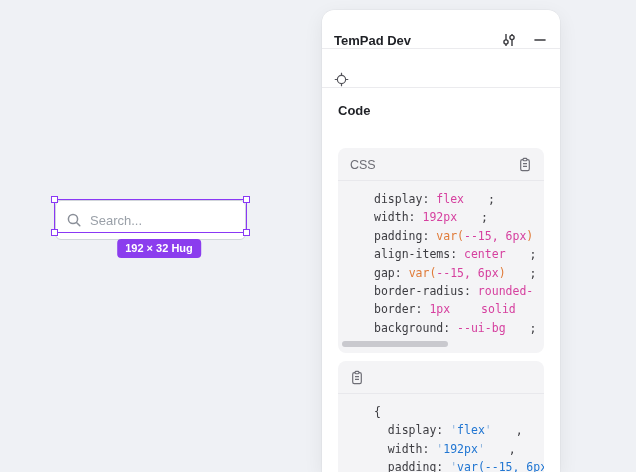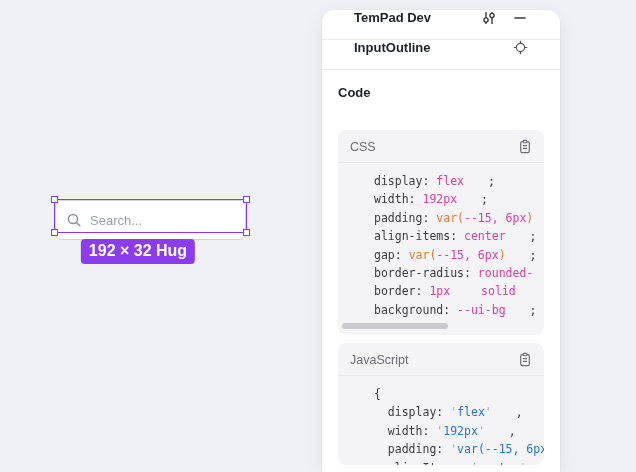--- a/index.html
+++ b/index.html
@@ -29,40 +29,40 @@
   }
   .handle {
     position: absolute; width: 7px; height: 7px;
     background: #ffffff; border: 1.2px solid #8a38f5;
   }
   .handle.tl { left: -4px; top: -4px; }
   .handle.tr { right: -4px; top: -4px; }
   .handle.bl { left: -4px; bottom: -4px; }
   .handle.br { right: -4px; bottom: -4px; }
   .size-badge {
-    position: absolute; top: 239px; left: 138px;
+    position: absolute; top: 239px; left: 159px;
     transform: translateX(-50%);
     background: #8b3dee; color: #ffffff;
-    font-size: 16px; font-weight: bold;
+    font-size: 11px; font-weight: bold;
     padding: 3px 8px 4px; border-radius: 4px;
     white-space: nowrap;
   }
 
   
   .panel {
     position: absolute; left: 322px; top: 10px;
     width: 238px; height: 462px;
     background: #ffffff;
     border-radius: 12px 12px 0 0;
     box-shadow: 0 0 0 0.5px rgba(0,0,0,0.05), 0 6px 20px rgba(0,0,0,0.07);
     overflow: hidden;
   }
   .panel-header, .component-row {
-    height: 30px; display: flex; align-items: flex-start;
-    padding: 0 32px; border-bottom: 1px solid #ebebee;
+    height: 39px; display: flex; align-items: flex-end;
+    padding: 0 12px; border-bottom: 1px solid #ebebee;
   }
   .panel-title, .component-name {
     font-size: 13px; font-weight: bold; color: #1f2126; flex: 1;
   }
   .header-icons { display: flex; align-items: center; gap: 15px; }
   .icon-btn { display: flex; align-items: center; justify-content: center; cursor: pointer; background: none; border: none; padding: 0; }
 
   .panel-content { padding: 15px 16px 0; }
   .section-title { font-size: 13px; font-weight: bold; color: #1f2126; margin-bottom: 30px; }
 
@@ -130,21 +130,20 @@
       </button>
       <button class="icon-btn">
         <svg width="16" height="16" viewBox="0 0 16 16">
           <line x1="3" y1="8" x2="13" y2="8" stroke="#3a3a3e" stroke-width="1.6" stroke-linecap="round"></line>
         </svg>
       </button>
     </span>
   </div>
 
   <div class="component-row">
-    <span class="component-name">InputOutline</span>
     <button class="icon-btn">
       <svg width="15" height="15" viewBox="0 0 16 16">
         <circle cx="8" cy="8" r="4.4" fill="none" stroke="#55555b" stroke-width="1.3"></circle>
         <line x1="8" y1="0.8" x2="8" y2="3.4" stroke="#55555b" stroke-width="1.3"></line>
         <line x1="8" y1="12.6" x2="8" y2="15.2" stroke="#55555b" stroke-width="1.3"></line>
         <line x1="0.8" y1="8" x2="3.4" y2="8" stroke="#55555b" stroke-width="1.3"></line>
         <line x1="12.6" y1="8" x2="15.2" y2="8" stroke="#55555b" stroke-width="1.3"></line>
       </svg>
     </button>
   </div>
@@ -163,21 +162,20 @@
             <line x1="5" y1="9.4" x2="9" y2="9.4" stroke="#6e6e76" stroke-width="1.1"></line>
           </svg>
         </button>
       </div>
       <div class="code-area css-area"><div><span class="tok-p">display: </span><span class="tok-v">flex</span><span class="tok-p">;</span></div><div><span class="tok-p">width: </span><span class="tok-v">192px</span><span class="tok-p">;</span></div><div><span class="tok-p">padding: </span><span class="tok-f">var(</span><span class="tok-v">--15, 6px</span><span class="tok-f">)</span><span class="tok-p"> </span><span class="tok-f">var(</span><span class="tok-v">--</span></div><div><span class="tok-p">align-items: </span><span class="tok-v">center</span><span class="tok-p">;</span></div><div><span class="tok-p">gap: </span><span class="tok-f">var(</span><span class="tok-v">--15, 6px</span><span class="tok-f">)</span><span class="tok-p">;</span></div><div><span class="tok-p">border-radius: </span><span class="tok-v">rounded-</span><span class="tok-p">[</span><span class="tok-f">calc(</span></div><div><span class="tok-p">border: </span><span class="tok-v">1px</span><span class="tok-p"> </span><span class="tok-v">solid</span><span class="tok-p"> </span><span class="tok-v">--ui-border-</span></div><div><span class="tok-p">background: </span><span class="tok-v">--ui-bg</span><span class="tok-p">;</span></div></div>
       <div class="h-scrollbar"></div>
     </div>
 
     <div class="code-block">
       <div class="code-block-header">
-        <span class="code-block-label">JavaScript</span>
         <button class="icon-btn">
           <svg width="14" height="15" viewBox="0 0 14 15">
             <rect x="2.7" y="2.6" width="8.6" height="11" rx="1.6" fill="none" stroke="#6e6e76" stroke-width="1.2"></rect>
             <rect x="5.1" y="1.4" width="3.8" height="2.4" rx="0.9" fill="#f4f4f6" stroke="#6e6e76" stroke-width="1.1"></rect>
             <line x1="5" y1="6.6" x2="9" y2="6.6" stroke="#6e6e76" stroke-width="1.1"></line>
             <line x1="5" y1="9.4" x2="9" y2="9.4" stroke="#6e6e76" stroke-width="1.1"></line>
           </svg>
         </button>
       </div>
       <div class="code-area js-area"><div><span class="tok-p">{</span></div><div><span class="tok-p">  display: </span><span class="tok-q">'</span><span class="tok-s">flex</span><span class="tok-q">'</span><span class="tok-p">,</span></div><div><span class="tok-p">  width: </span><span class="tok-q">'</span><span class="tok-s">192px</span><span class="tok-q">'</span><span class="tok-p">,</span></div><div><span class="tok-p">  padding: </span><span class="tok-q">'</span><span class="tok-s">var(--15, 6px) var</span></div><div><span class="tok-p">  alignItems: </span><span class="tok-q">'</span><span class="tok-s">center</span><span class="tok-q">'</span><span class="tok-p">,</span></div></div>

